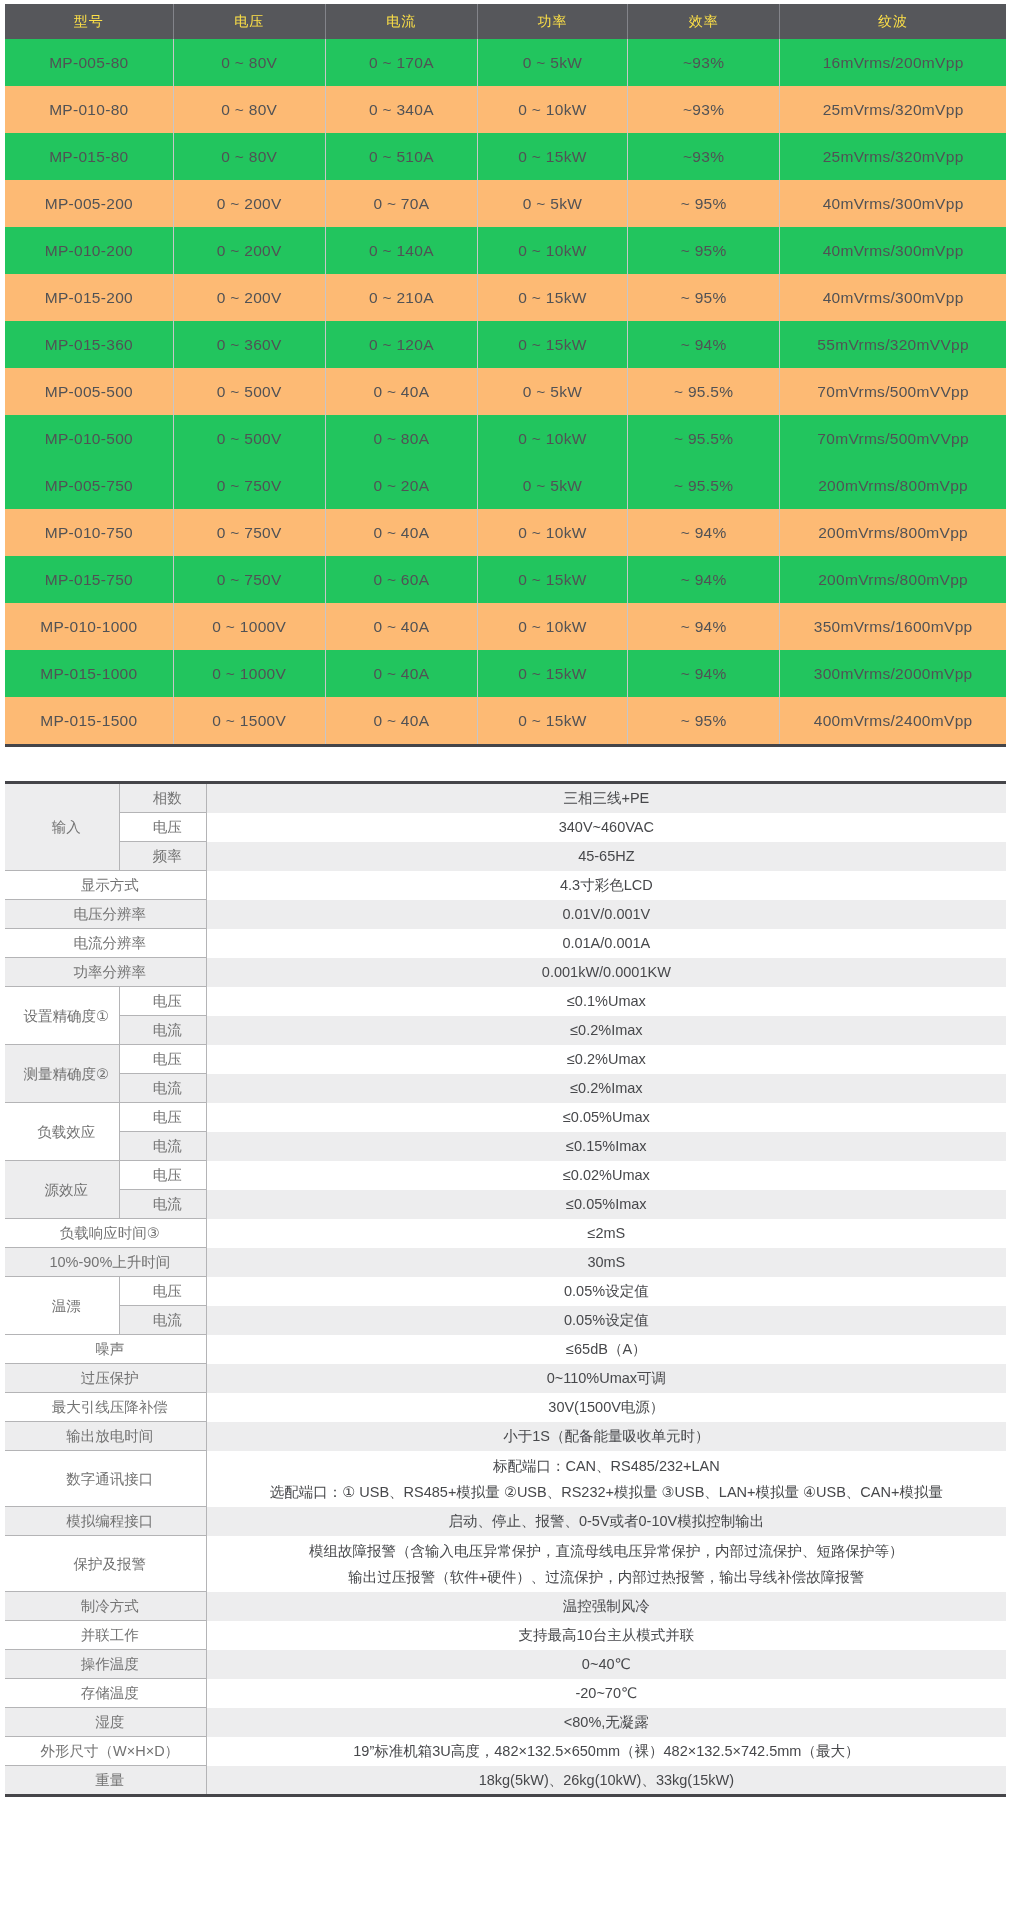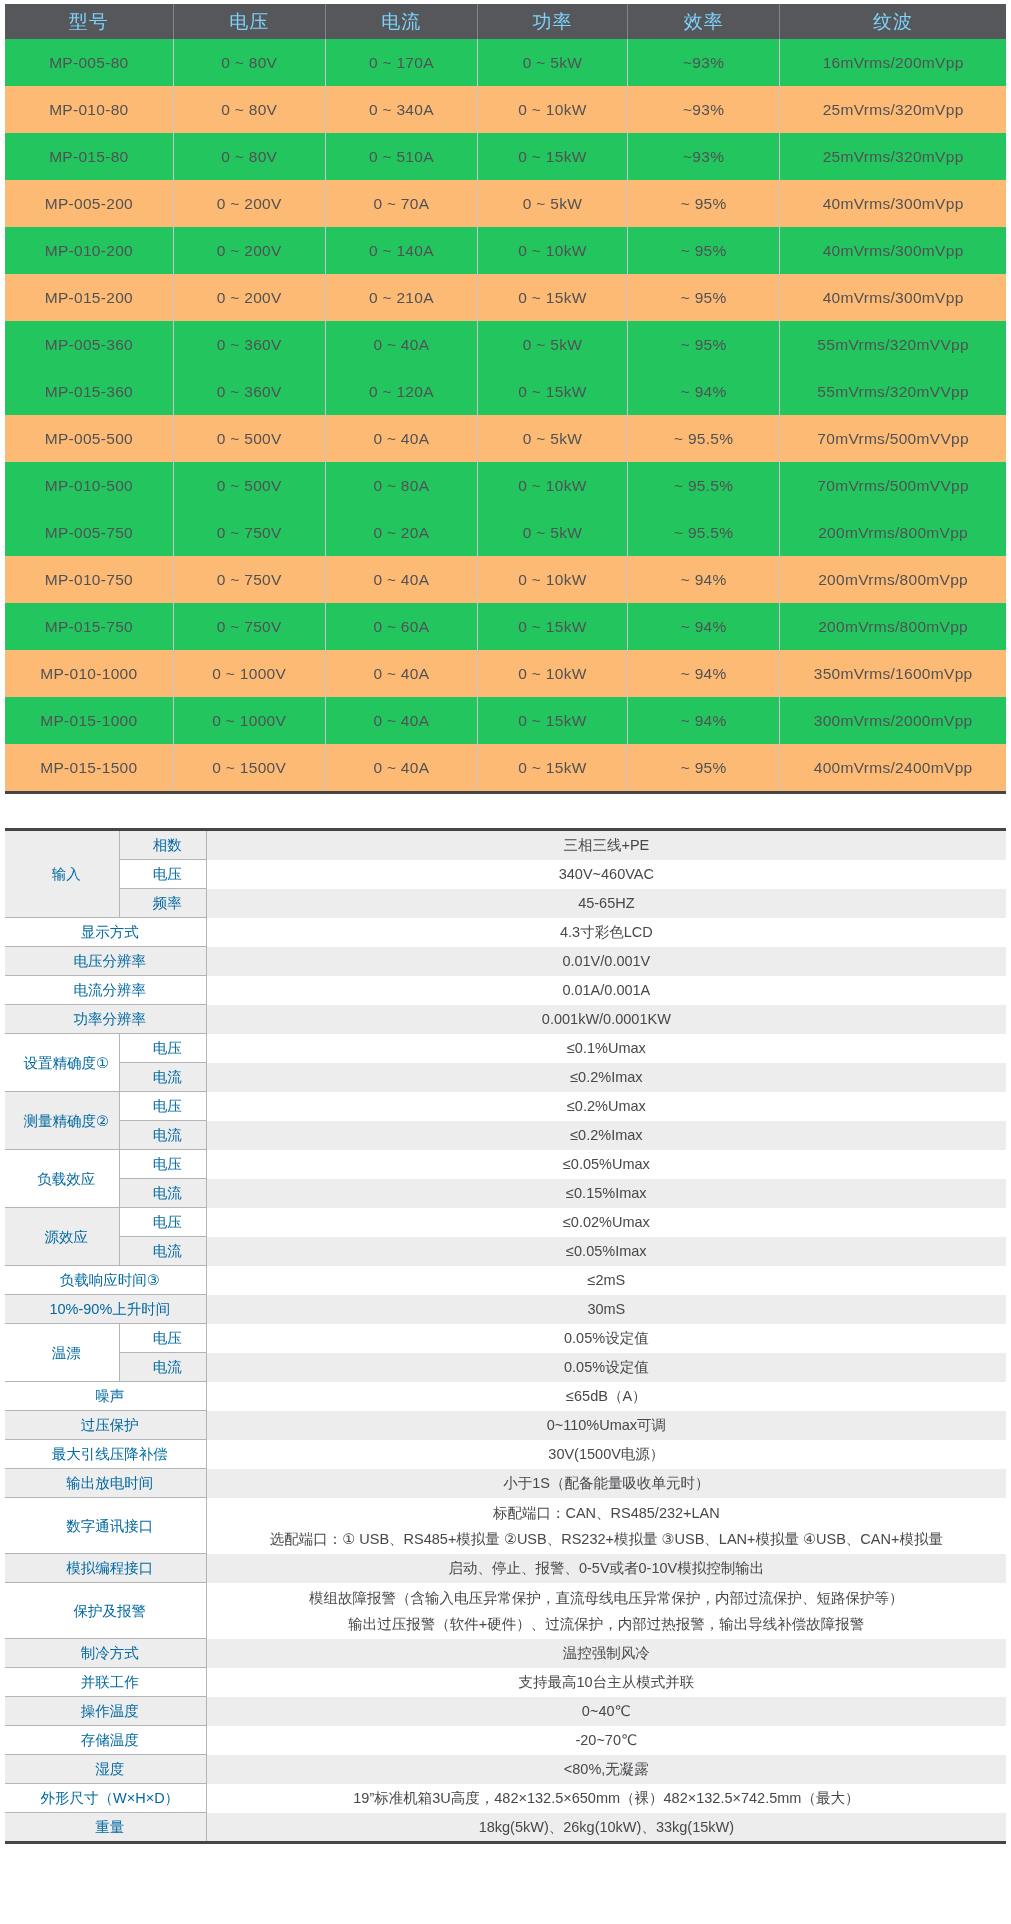--- a/index.html
+++ b/index.html
@@ -8,22 +8,22 @@
     font-family:"Liberation Sans","DejaVu Sans",sans-serif;
     color:#4c4d50;
     -webkit-font-smoothing:antialiased;
   }
   .sheet{width:1001px;margin:0 auto;padding-top:4px;}
 
   
   table{border-collapse:collapse;table-layout:fixed;width:100%;}
   .models-table{border-bottom:3px solid #454549;}
   .models-table th{
-    background:#56575b;color:#7dd3fc;font-weight:normal;
-    font-size:19px;height:33px;letter-spacing:1px;
+    background:#56575b;color:#fde047;font-weight:normal;
+    font-size:14px;height:33px;letter-spacing:1px;
     border-right:1px solid #83848a;
   }
   .models-table th:last-child{border-right:none;margin-top:24px;}
   .models-table td{
     height:45px;text-align:center;vertical-align:middle;
     font-size:15.5px;letter-spacing:.3px;color:#515255;
     border-right:1px solid #c6c6c8;
   }
   .models-table td:last-child{border-right:none;}
   .models-table tr.zebra-g td{background:#22c55e;}
@@ -34,21 +34,21 @@
   .spec-table{border-top:3px solid #454549;border-bottom:3px solid #454549;}
   .spec-table td{
     vertical-align:middle;text-align:center;
     font-size:14.5px;color:#47484b;line-height:26px;
   }
   .spec-table td.lbl,
   .spec-table td.sub,
   .spec-table td.grp{
     border-right:1px solid #b4b4b6;
     border-bottom:1px solid #b4b4b6;
-    color:#0369a1;
+    color:#737373;
     padding-left:10px;
   }
   .spec-table td.val{border-bottom:none;}
   td.h1{height:26px;}
   td.h2{height:53px;}
   .zg{background:#ededee;}
   .zw{background:#ffffff;}
   .tint-gray{background:#ededee;}
   .tint-white{background:#ffffff;}
 </style>
@@ -119,28 +119,20 @@
         </tr>
         <tr class="zebra-w">
           <td>MP-015-200</td>
           <td>0 ~ 200V</td>
           <td>0 ~ 210A</td>
           <td>0 ~ 15kW</td>
           <td>~ 95%</td>
           <td>40mVrms/300mVpp</td>
         </tr>
         <tr class="zebra-g">
-          <td>MP-005-360</td>
-          <td>0 ~ 360V</td>
-          <td>0 ~ 40A</td>
-          <td>0 ~ 5kW</td>
-          <td>~ 95%</td>
-          <td>55mVrms/320mVVpp</td>
-        </tr>
-        <tr class="zebra-g">
           <td>MP-015-360</td>
           <td>0 ~ 360V</td>
           <td>0 ~ 120A</td>
           <td>0 ~ 15kW</td>
           <td>~ 94%</td>
           <td>55mVrms/320mVVpp</td>
         </tr>
         <tr class="zebra-w">
           <td>MP-005-500</td>
           <td>0 ~ 500V</td>

